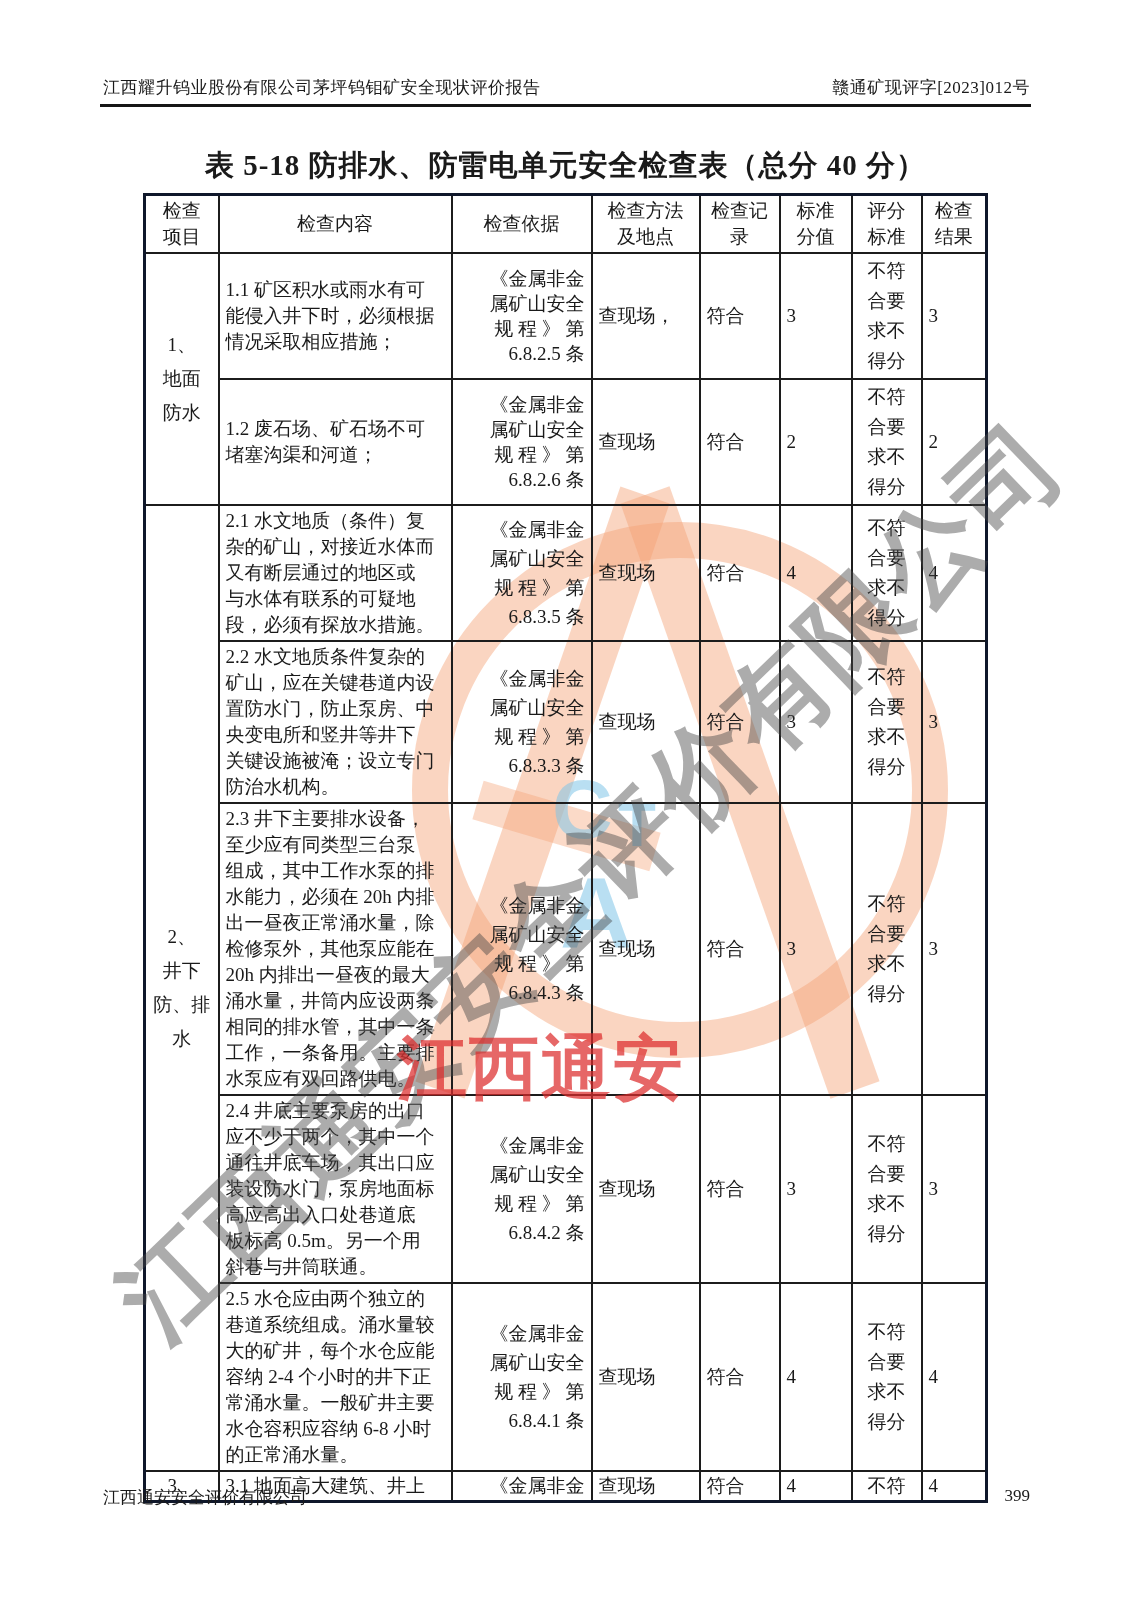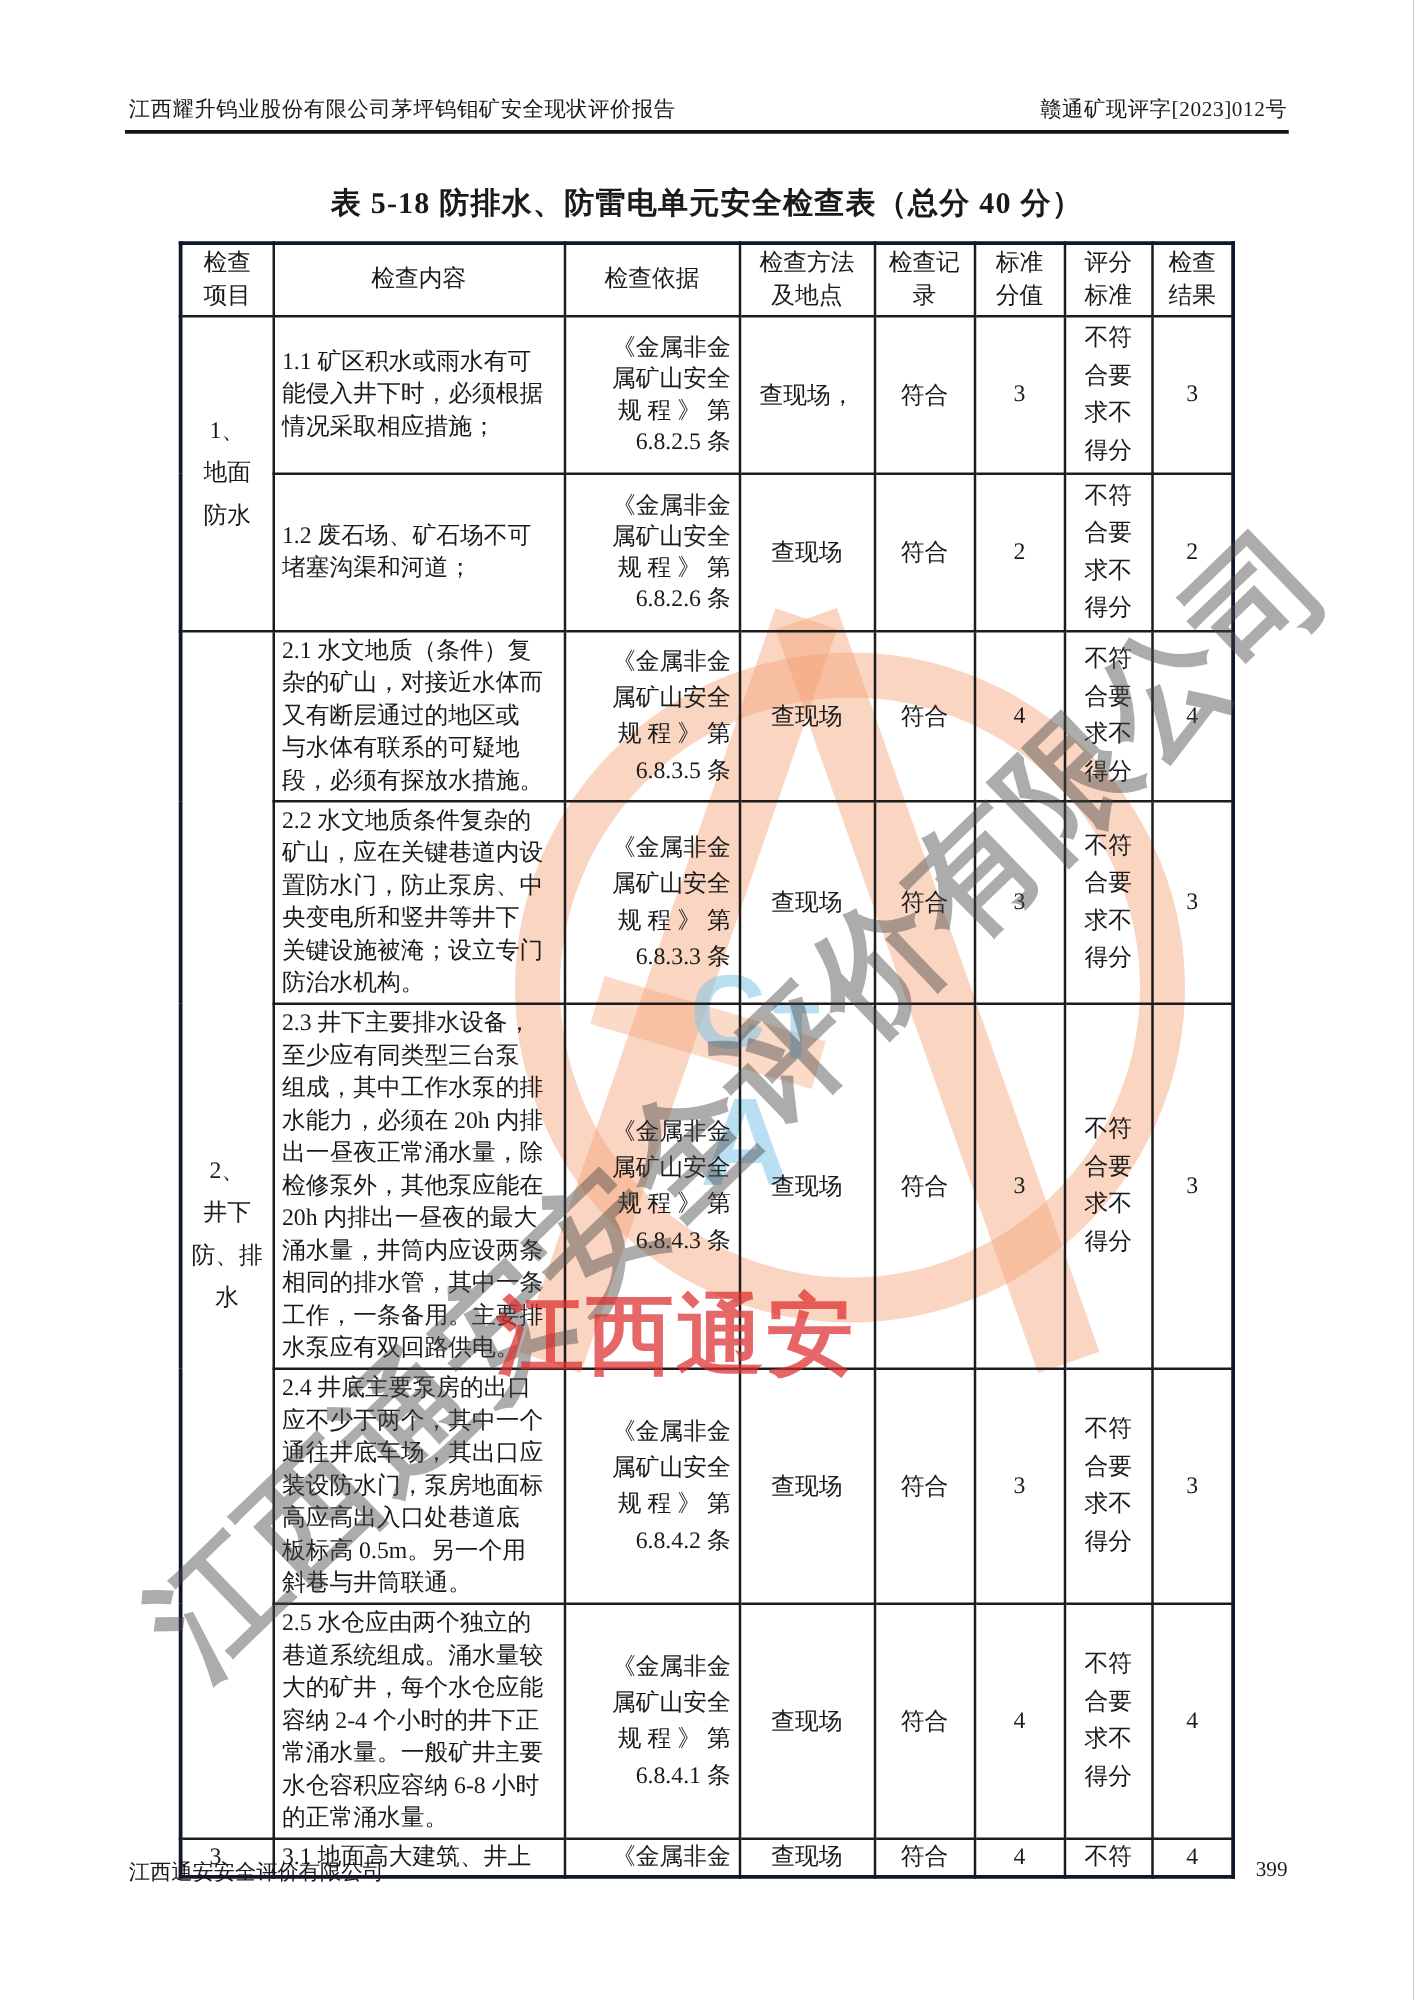--- a/index.html
+++ b/index.html
@@ -6,28 +6,28 @@
   .page{
     position:relative;width:1131px;height:1600px;background:#ffffff;
     margin:0 auto;overflow:hidden;
     font-family:"Liberation Serif","DejaVu Serif",serif;color:#1a1a1a;
   }
   
   .doc-header{position:absolute;left:103px;right:101px;top:76px;display:flex;
     justify-content:space-between;font-size:17px;letter-spacing:0.5px;z-index:1;}
   .header-rule{position:absolute;left:100px;right:100px;top:104px;height:3px;background:#161616;z-index:1;}
   .page-title{position:absolute;left:0;width:100%;top:146px;text-align:center;
-    font-size:24px;font-weight:bold;letter-spacing:1px;z-index:1;}
+    font-size:29px;font-weight:bold;letter-spacing:1px;z-index:1;}
   
   table.check{position:absolute;left:143px;top:193px;width:842px;z-index:1;
     border-collapse:collapse;table-layout:fixed;background:transparent;
     border:3px solid #0f172a;}
   table.check td{border:2px solid #1c1c1c;padding:2px 6px;font-size:19px;
     overflow:hidden;vertical-align:middle;background:transparent;}
-  td.center{text-align:center;}
+  td.center{}
   td.hdr{text-align:center;line-height:26px;white-space:pre-line;}
   td.group{text-align:center;line-height:34px;white-space:pre-line;}
   td.content{text-align:left;line-height:26px;white-space:pre-line;letter-spacing:0px;}
   td.basis{text-align:right;line-height:29px;white-space:pre-line;padding:2px 9px;}
   tr.h102 td.basis, tr.h106 td.basis{line-height:25px;}
   td.criteria{text-align:center;line-height:30px;white-space:pre-line;}
   tr.h57{height:57px;} tr.h102{height:102px;} tr.h106{height:106px;}
   tr.h132{height:132px;} tr.h158{height:158px;padding-left:17px;} tr.h292{height:292px;}
   tr.h182{height:182px;} tr.h200{height:154px;}
   tr.h30{height:30px;}

